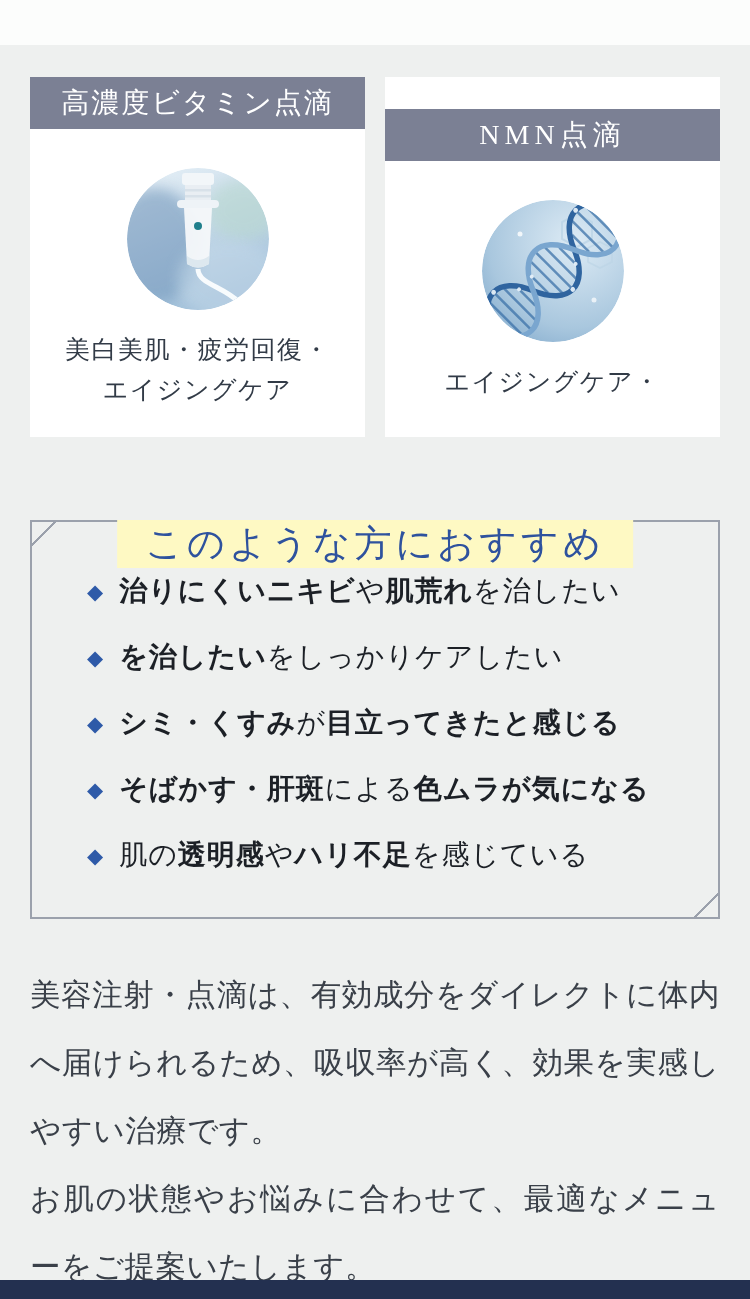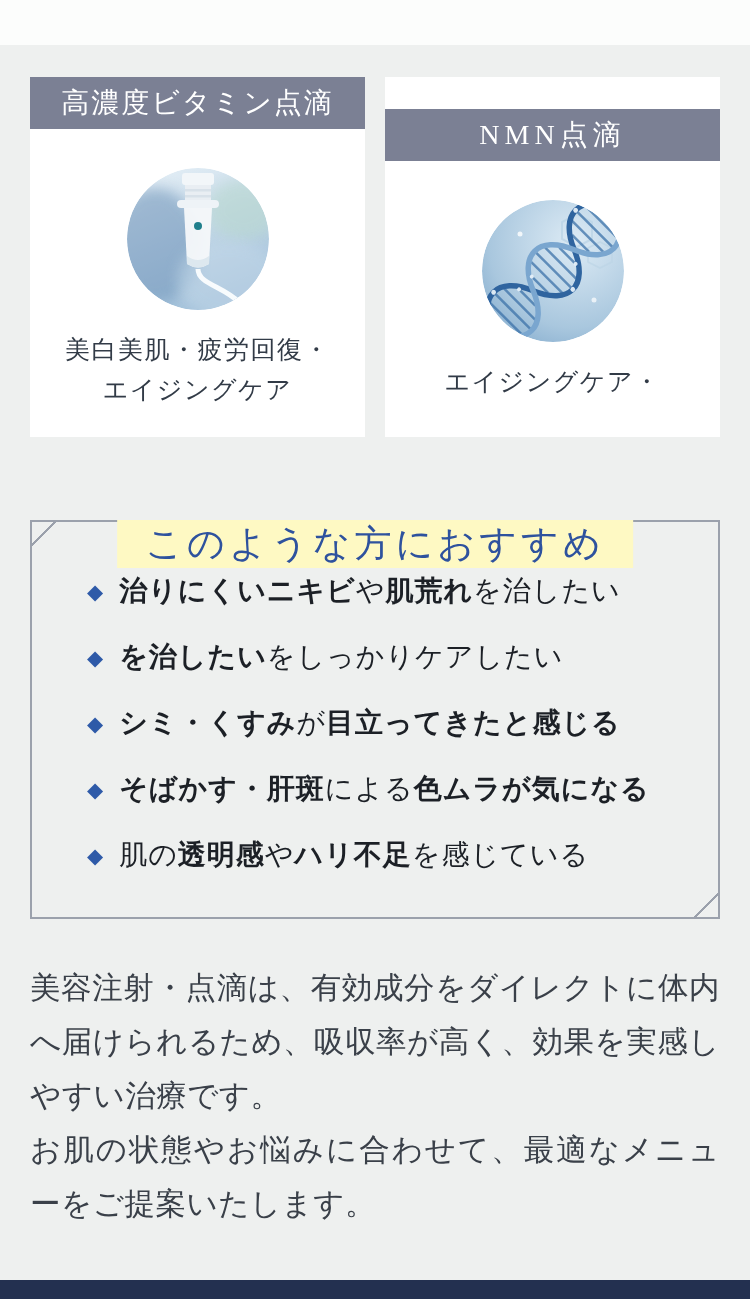--- a/index.html
+++ b/index.html
@@ -57,21 +57,21 @@
   }
   .reco-item b{font-weight:700;}
   .bullet{
     color:#2e5aa8;font-size:21px;margin-right:15px;flex:0 0 auto;
     line-height:1;
   }
 
   
   .description{
     margin:41px 30px 0;
-    font-size:30.5px;line-height:54px;letter-spacing:0.5px;
+    font-size:30.5px;line-height:68px;letter-spacing:0.5px;
     color:#3a4049;text-align:justify;
   }
 
   
   .footer-bar{position:absolute;left:0;bottom:0;width:750px;height:19px;background:#233050;}
 </style>
 </head>
 <body>
 
 <div class="page">

